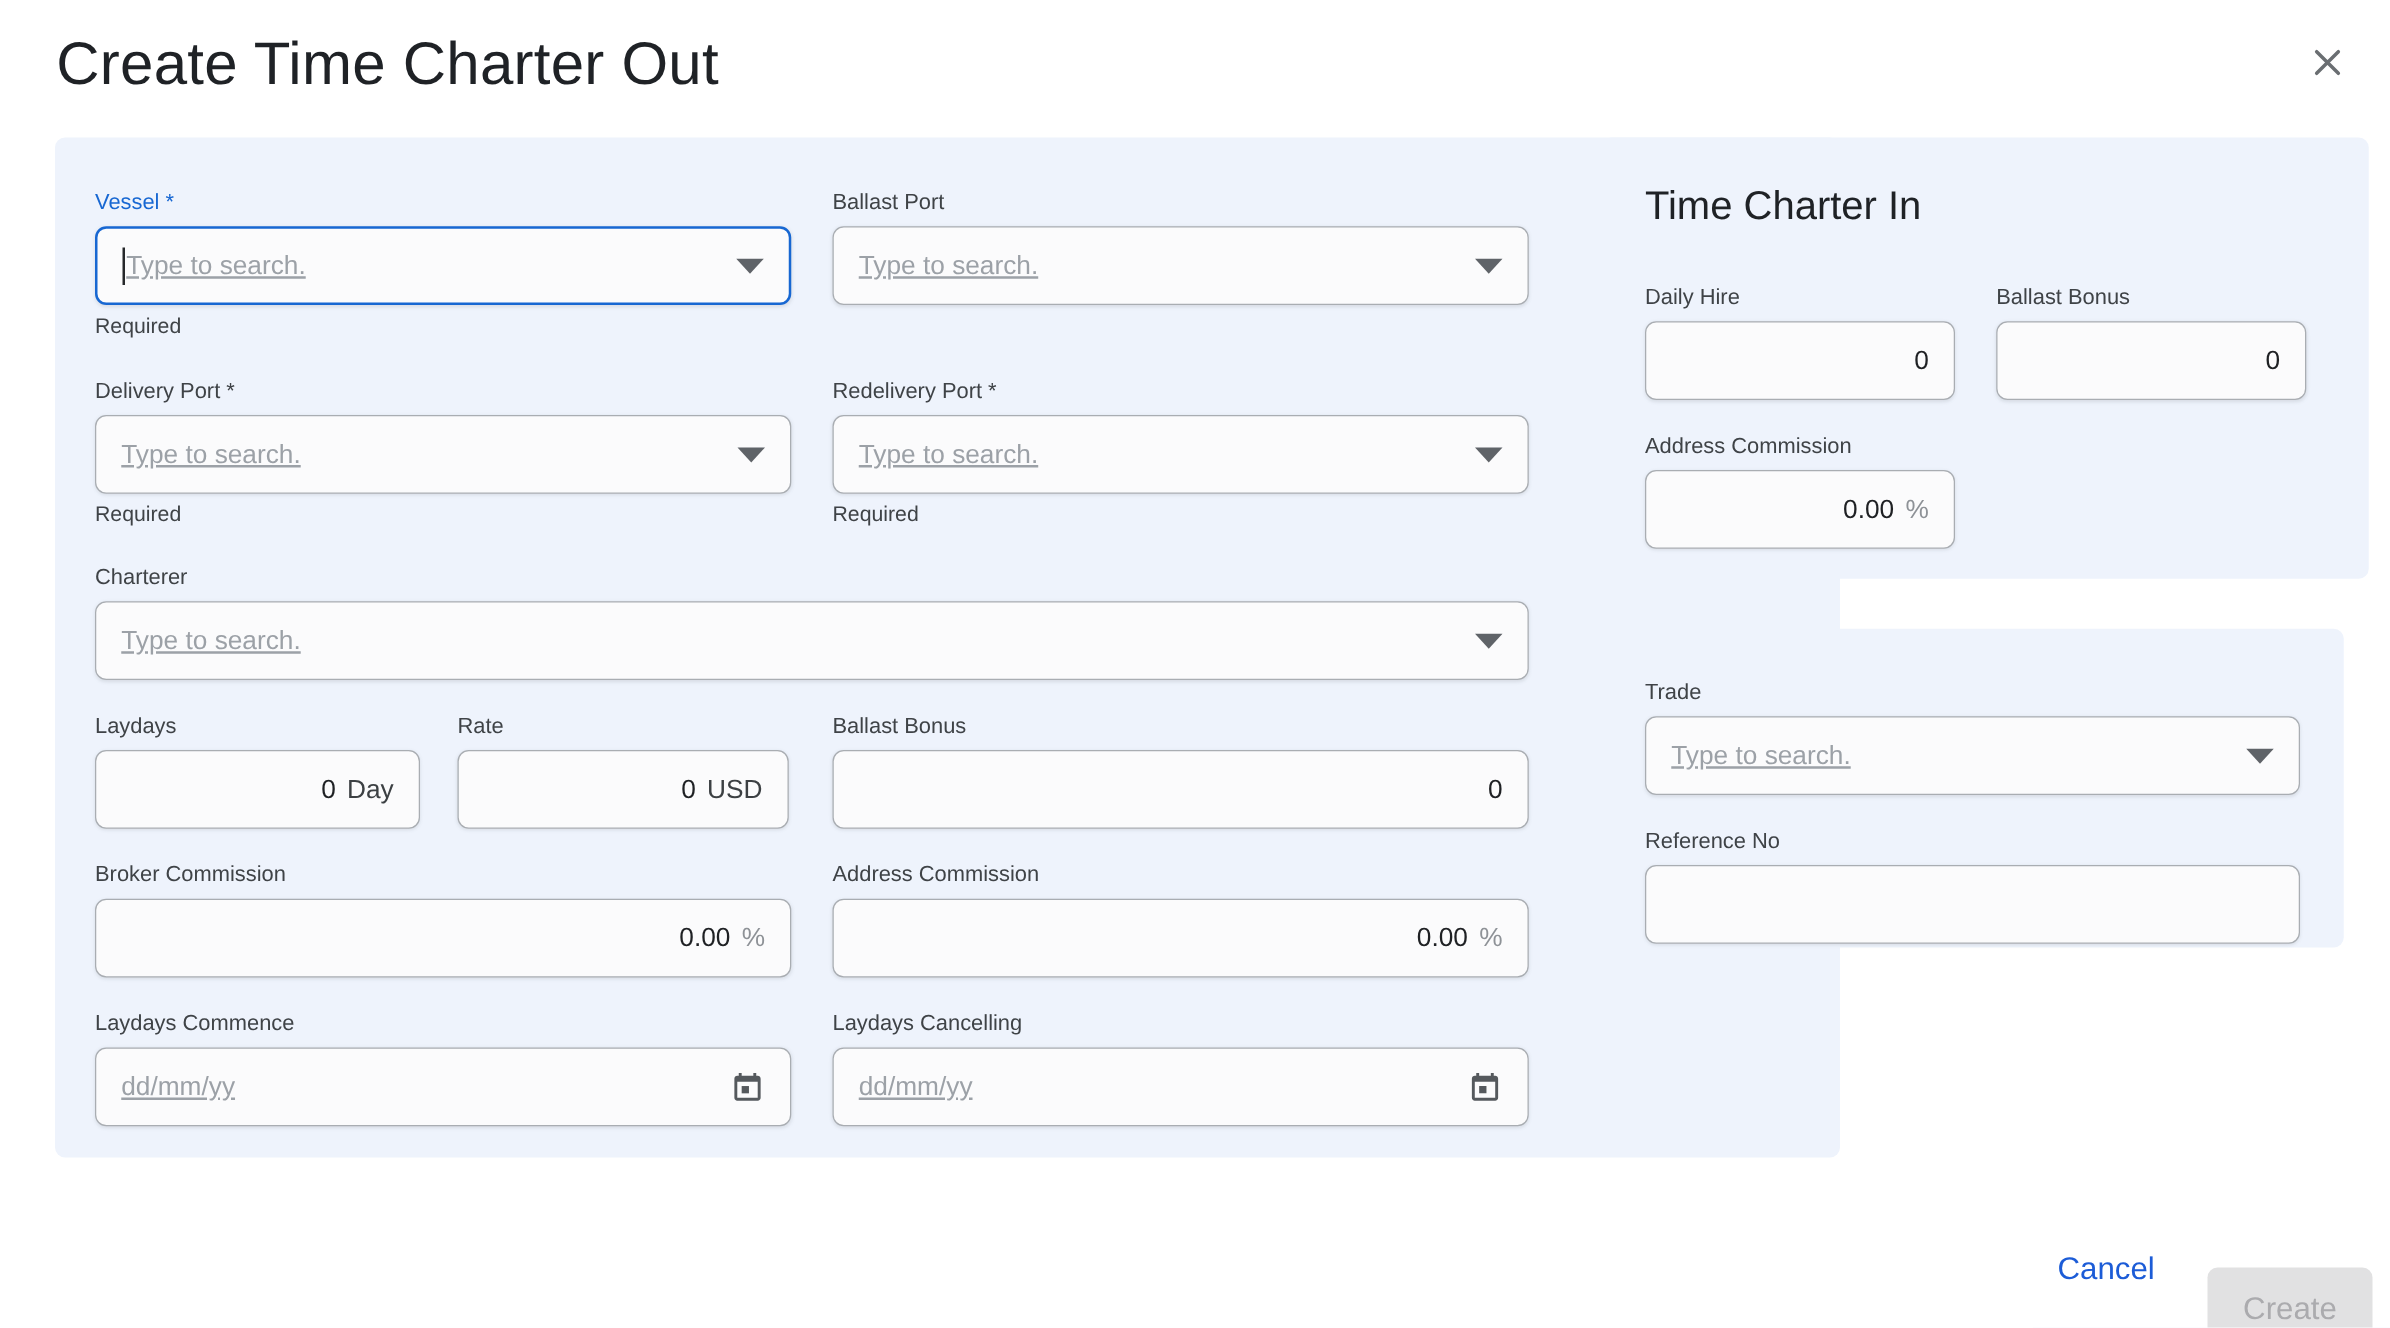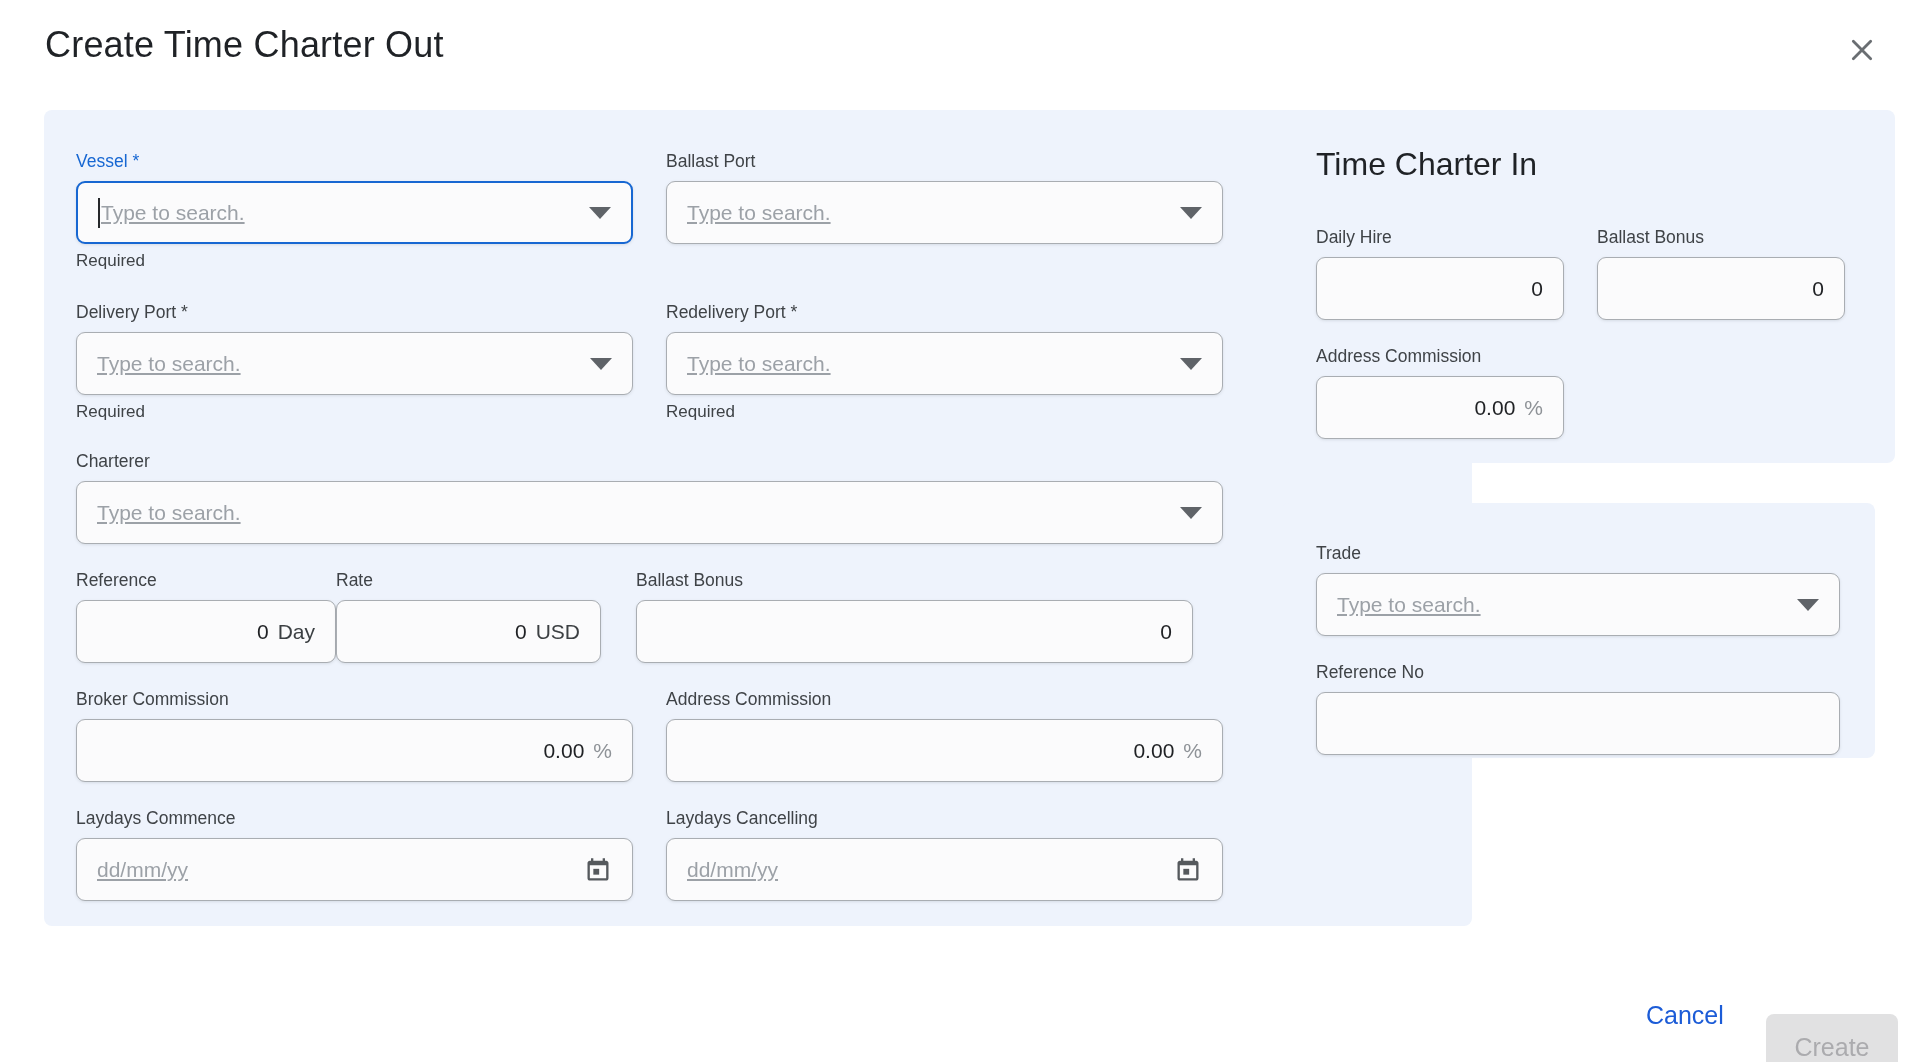--- a/index.html
+++ b/index.html
@@ -4,38 +4,38 @@
 <style>
   * { margin:0; padding:0; box-sizing:border-box; }
   html,body { background:#ffffff; }
   body {
     font-family:"Liberation Sans", sans-serif;
     width:1912px; height:1062px; position:relative; overflow:hidden;
     color:var(--title-color);
   }
   .dialog-title{
     position:absolute; left:45px; top:24px;
-    font-size:36px; font-weight:500; letter-spacing:.2px; color:var(--title-color);
+    font-size:48px; font-weight:500; letter-spacing:.2px; color:var(--title-color);
   }
   .close-btn{
     position:absolute; left:1840px; top:28px; width:44px; height:44px;
     background:none; border:none; cursor:pointer; display:flex; align-items:center; justify-content:center;
   }
   .panel{
     position:absolute; background:var(--panel-bg); border-radius:8px;
   }
   .panel-left{ left:44px; top:110px; width:1428px; height:816px; padding:41px 32px 0 32px; }
   .panel-tci { left:1281px; top:110px; width:614px; height:353px; padding:36px 35px 0 35px; }
   .panel-trade{ left:1281px; top:503px; width:594px; height:255px; padding:40px 35px 16px 35px; }
 
   .section-title{ font-size:32px; font-weight:500; color:var(--title-color); margin-bottom:44px; }
 
   .row{ display:flex; }
   .row .gap33{ margin-left:33px; }
-  .row .gap30{ }
+  .row .gap30{ margin-left:30px; }
   .row .gap35{ margin-left:35px; }
   .mb32{ margin-bottom:32px; }
   .mb30{ margin-bottom:30px; }
   .mb26{ margin-bottom:26px; }
 
   .w557{ width:557px; }
   .w1147{ width:1147px; }
   .w260{ width:260px; }
   .w265{ width:265px; }
   .w248{ width:248px; }
@@ -143,21 +143,21 @@
         <div class="label">Charterer</div>
         <div class="tf">
           <span class="ph">Type to search.</span>
           <span class="caret"></span>
         </div>
       </div>
     </div>
 
     <div class="row mb26">
       <div class="w260">
-        <div class="label">Reference</div>
+        <div class="label">Laydays</div>
         <div class="tf num">
           <span class="val">0</span>
           <span class="sfx">Day</span>
         </div>
       </div>
       <div class="w265 gap30">
         <div class="label">Rate</div>
         <div class="tf num">
           <span class="val">0</span>
           <span class="sfx">USD</span>

